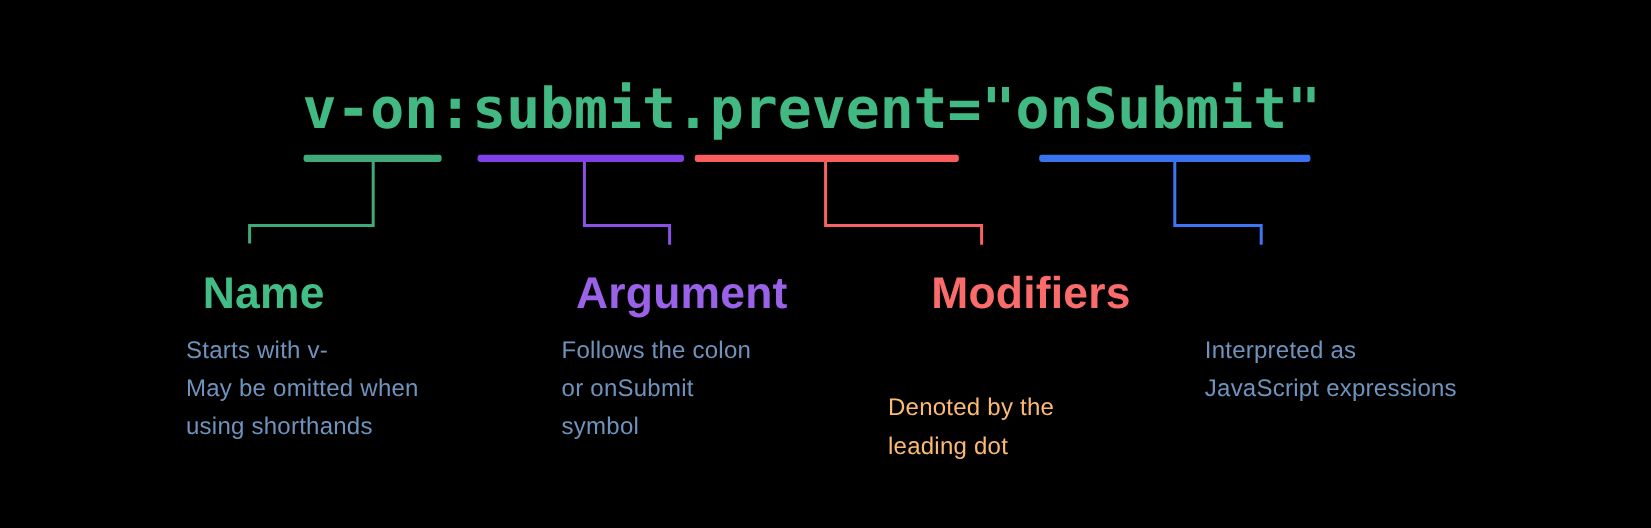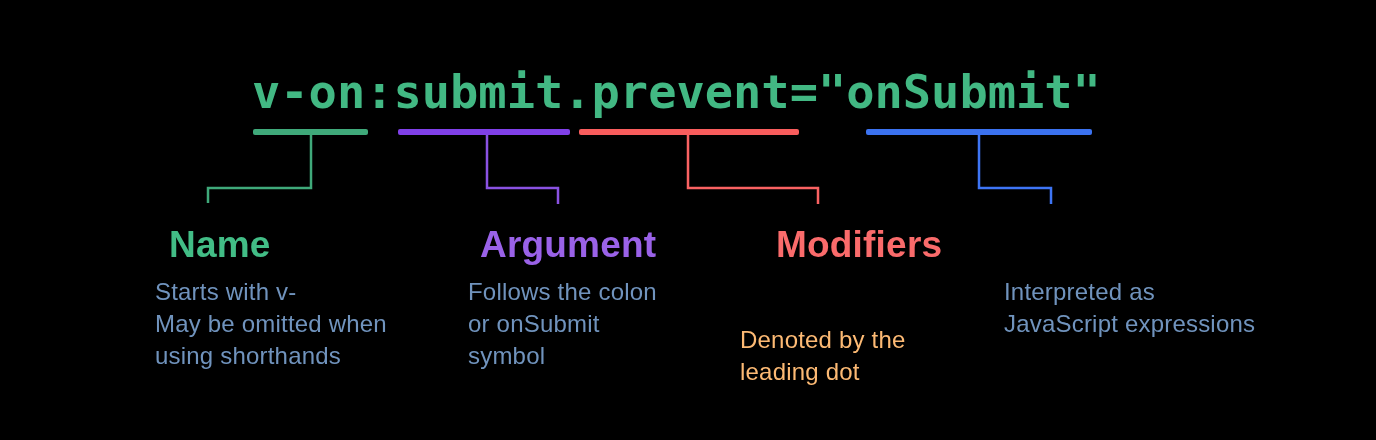--- a/index.html
+++ b/index.html
@@ -41,21 +41,21 @@
     line-height:1;
     letter-spacing:0.2px;
   }
   .label-0{left:169px;}
   .label-1{left:480px;}
   .label-2{left:740px;margin-left:36px;}
   .label-3{left:1004px;}
   .desc{
     position:absolute;
     top:276px;
-    font-size:24px;
+    font-size:20px;
     line-height:32px;
     font-weight:400;
     color:#7093bd;
     letter-spacing:0.2px;
     white-space:nowrap;
   }
   .desc-0{left:155px;}
   .desc-1{left:468px;}
   .desc-2{left:740px;}
   .desc-3{left:1004px;}

